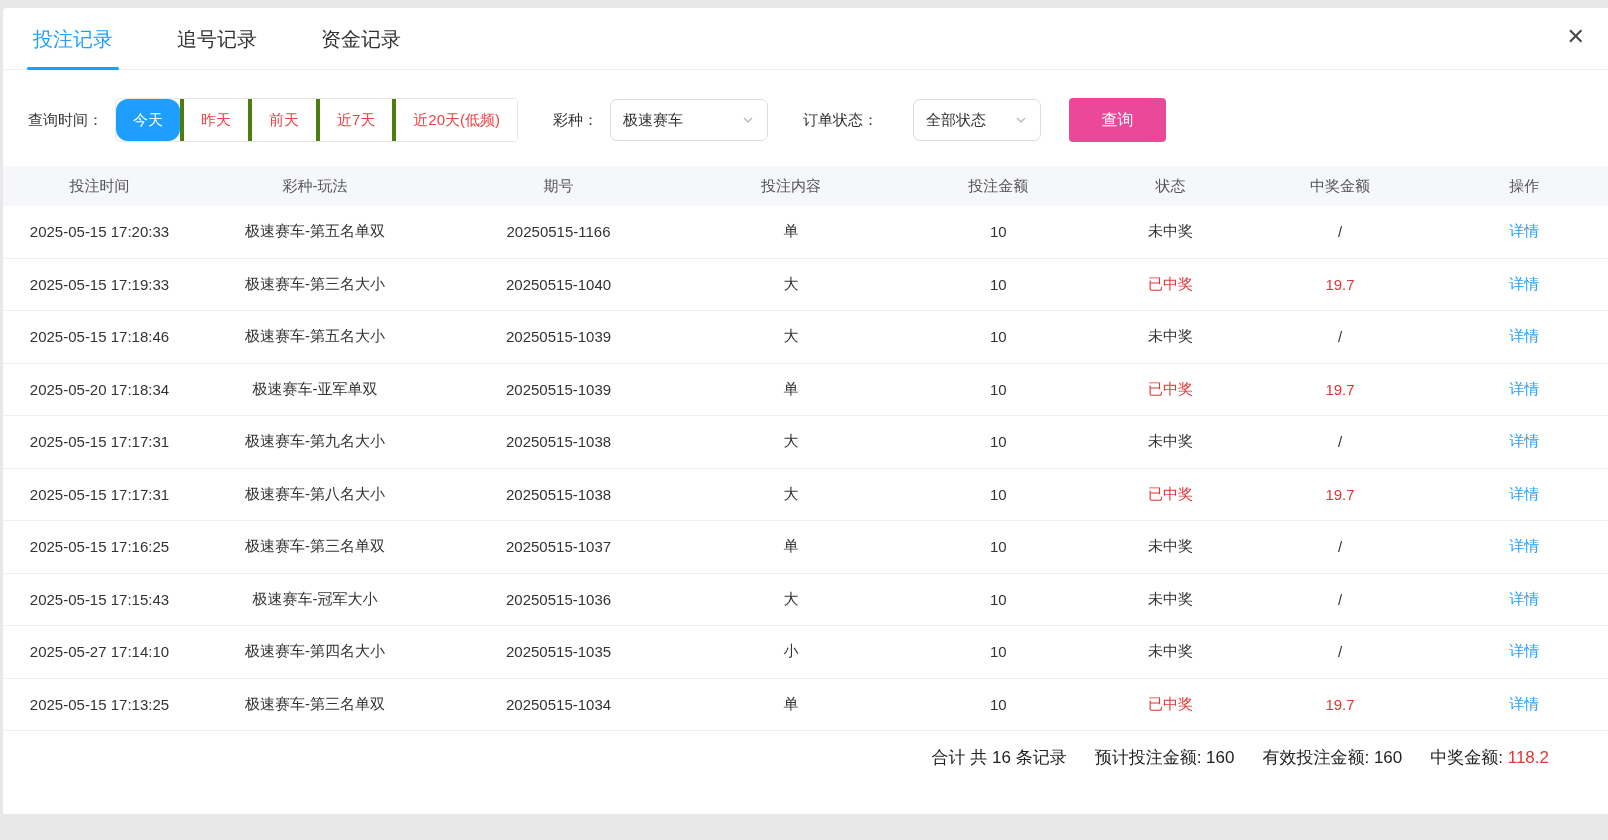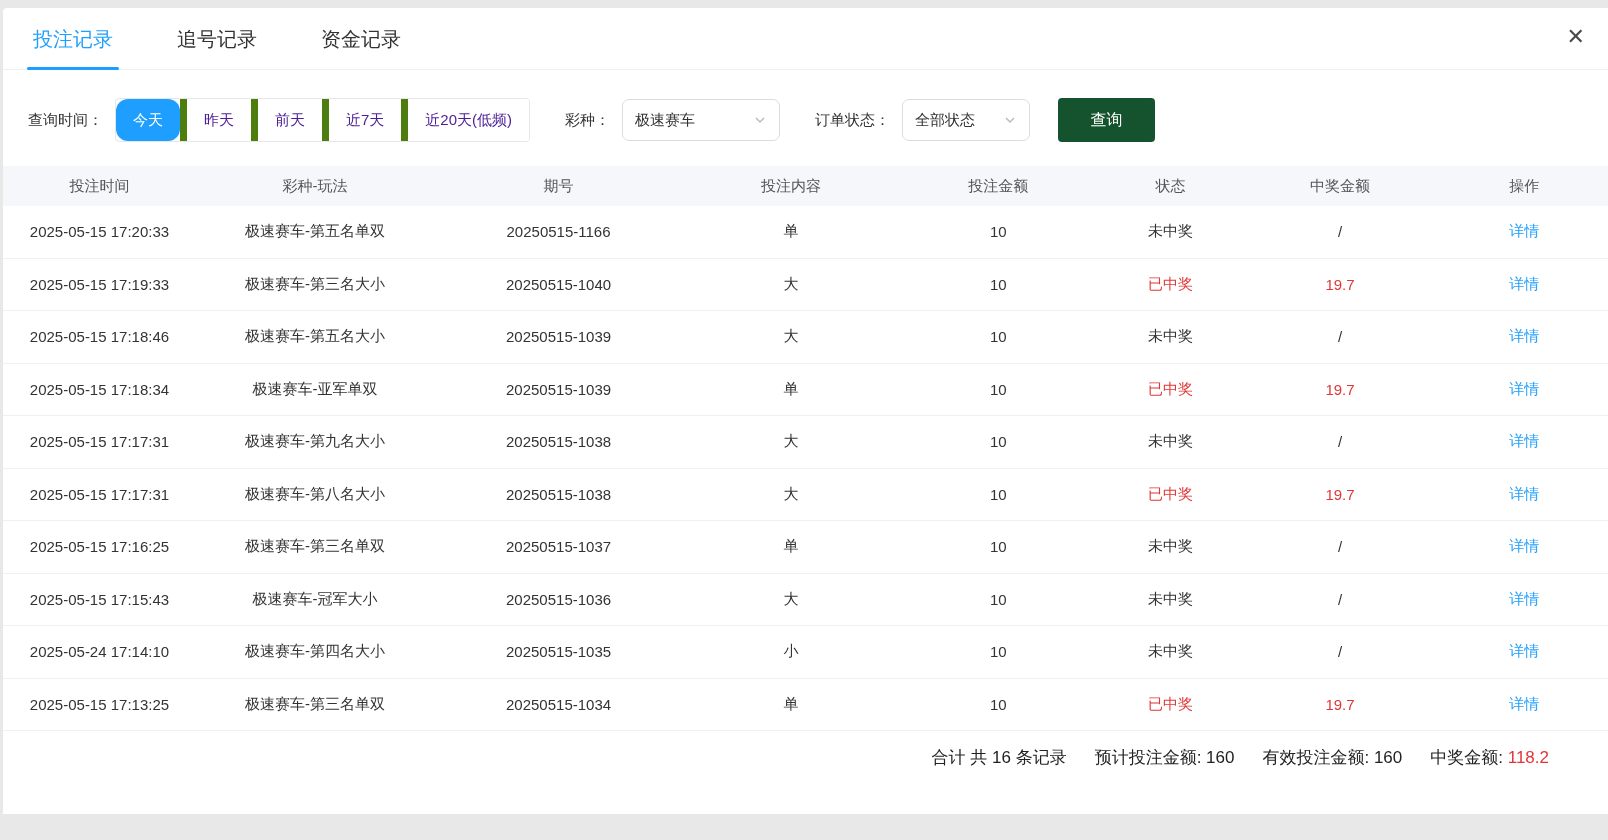--- a/index.html
+++ b/index.html
@@ -35,35 +35,35 @@
   
   .filters {
     display:flex; align-items:center; margin:28px 0 0 25px;
   }
   .flabel { font-size:15px; color:#333; margin-right:12px; white-space:nowrap; }
   .seg-group {
     display:flex; border:1px solid #e7e7e7; border-radius:4px; overflow:hidden;
     background:#fff;
   }
   .seg-btn {
-    height:42px; line-height:42px; padding:0 17px; font-size:15px; color:#4c1d95;
-    cursor:pointer; border-left:7px solid #4d7c0f; background:#fff; white-space:nowrap;
+    height:42px; line-height:42px; padding:0 17px; font-size:15px; color:#ef4444;
+    cursor:pointer; border-left:4px solid #4d7c0f; background:#fff; white-space:nowrap;
   }
   .seg-btn:first-child { border-left:none;border-radius:12px; }
   .seg-btn.active { background:#1e9fff; color:#fff; border-left-color:#1e9fff; }
   .gap-lg { width:35px; }
   .select {
     display:flex; align-items:center; justify-content:space-between;
     width:158px; height:42px; border:1px solid #dcdcdc; border-radius:7px;
     padding:0 12px; font-size:15px; color:#333; cursor:pointer; background:#fff;
   }
-  .select.small { width:128px; }
+  .select.small { width:128px;margin-left:23px; }
   .chev { color:#bbb; display:flex; }
   .query-btn {
-    width:97px; height:44px; background:#14532d; color:#fff; font-size:16px;
+    width:97px; height:44px; background:#ec4899; color:#fff; font-size:16px;
     border:none; border-radius:4px; cursor:pointer; margin-left:28px;
     font-family:Liberation Sans, sans-serif;
   }
   
   .table { margin-top:24px; }
   .trow {
     display:grid;
     grid-template-columns: 12% 14.8% 15.5% 13.4% 12.4% 9% 12.1% auto;
     align-items:center;
   }
@@ -169,21 +169,21 @@
     <div class="cell">2025-05-15 17:18:46</div>
     <div class="cell">极速赛车-第五名大小</div>
     <div class="cell">20250515-1039</div>
     <div class="cell">大</div>
     <div class="cell">10</div>
     <div class="cell">未中奖</div>
     <div class="cell">/</div>
     <div class="cell detail-link">详情</div>
   </div>
         <div class="trow">
-    <div class="cell">2025-05-15 17:18:34</div>
+    <div class="cell">2025-05-20 17:18:34</div>
     <div class="cell">极速赛车-亚军单双</div>
     <div class="cell">20250515-1039</div>
     <div class="cell">单</div>
     <div class="cell">10</div>
     <div class="cell red">已中奖</div>
     <div class="cell red">19.7</div>
     <div class="cell detail-link">详情</div>
   </div>
         <div class="trow">
     <div class="cell">2025-05-15 17:17:31</div>
@@ -219,21 +219,21 @@
     <div class="cell">2025-05-15 17:15:43</div>
     <div class="cell">极速赛车-冠军大小</div>
     <div class="cell">20250515-1036</div>
     <div class="cell">大</div>
     <div class="cell">10</div>
     <div class="cell">未中奖</div>
     <div class="cell">/</div>
     <div class="cell detail-link">详情</div>
   </div>
         <div class="trow">
-    <div class="cell">2025-05-24 17:14:10</div>
+    <div class="cell">2025-05-27 17:14:10</div>
     <div class="cell">极速赛车-第四名大小</div>
     <div class="cell">20250515-1035</div>
     <div class="cell">小</div>
     <div class="cell">10</div>
     <div class="cell">未中奖</div>
     <div class="cell">/</div>
     <div class="cell detail-link">详情</div>
   </div>
         <div class="trow">
     <div class="cell">2025-05-15 17:13:25</div>

